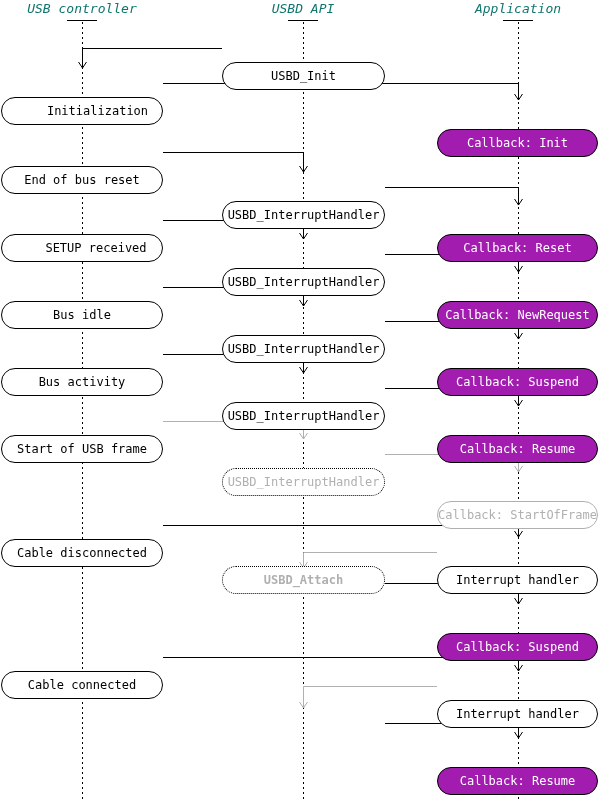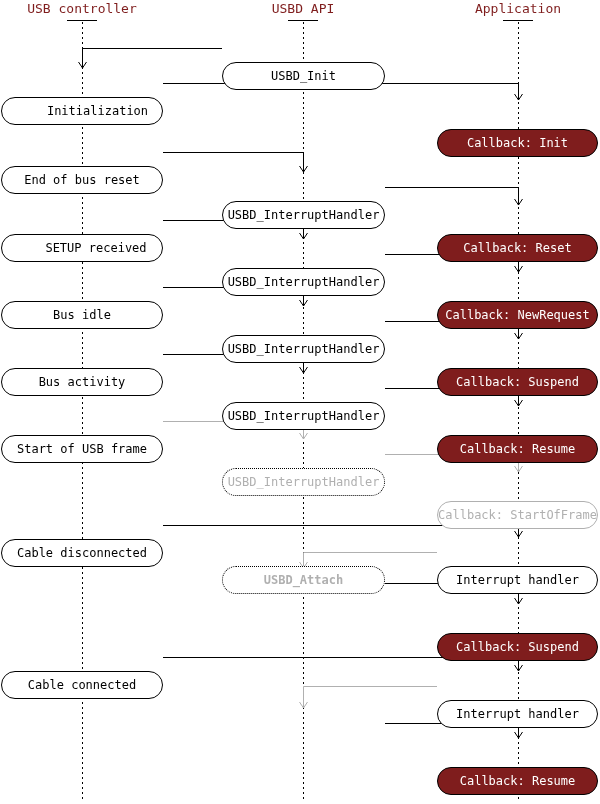--- a/index.html
+++ b/index.html
@@ -1,33 +1,33 @@
 <!DOCTYPE html>
 <html><head>
 <meta charset="utf-8">
 <style>
   html,body { margin:0; padding:0; background:#fff; }
   .stage { position:relative; width:600px; height:804px; background:#fff; overflow:hidden;
            font-family:"DejaVu Sans Mono", monospace; }
   svg.wires { position:absolute; left:0; top:0; z-index:0; }
 
   .colhdr { position:absolute; top:1px; width:160px; height:16px; text-align:center;
-            font-size:13px; color:#7f1d1d; line-height:16px; }
+            font-size:13px; color:#0f766e; line-height:16px;font-style:italic; }
   #h-usb  { left:2px;  }
   #h-api  { left:223px; }
   #h-app  { left:438px; }
 
   .node { position:absolute; box-sizing:border-box; height:28px;
           border:1px solid #000; border-radius:14px; background:#fff;
           display:flex; align-items:center; justify-content:center;
           font-size:12px; color:#000; white-space:nowrap; overflow:hidden; z-index:2;margin-top:28px; }
   .colL { left:1px;   width:162px; }
   .colM { left:222px; width:163px; }
   .colR { left:437px; width:161px; }
-  .black  { background:#7f1d1d; border-color:#000; color:#fff; }
+  .black  { background:#a21caf; border-color:#000; color:#fff; }
   .dotted { border-style:dotted; color:#b0b0b0; }
   .ghost  { border-color:#b0b0b0; color:#b0b0b0; }
 
   #n-usbd-init          { top:34px; }
   #n-initialization     { top:69px;padding-left:31px; }
   #n-callback-init      { top:101px; }
   #n-end-of-bus-reset   { top:138px; }
   #n-ih1                { top:173px; }
   #n-setup-received     { top:206px;padding-left:28px; }
   #n-callback-reset     { top:206px; }

